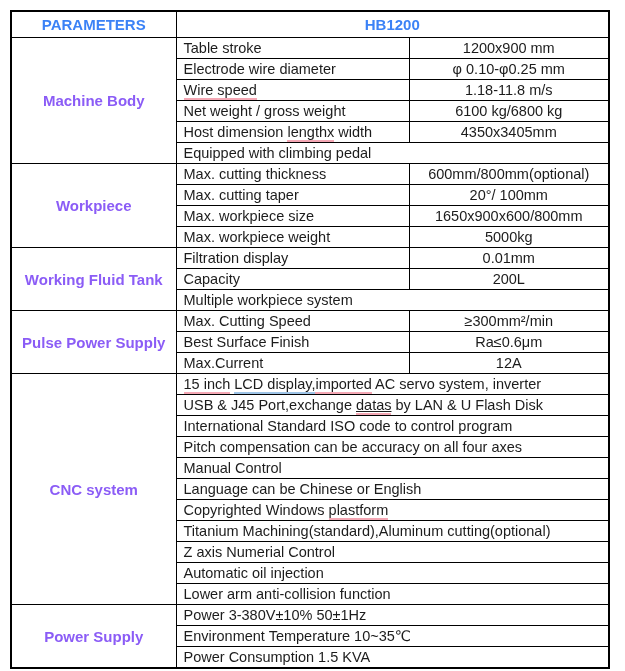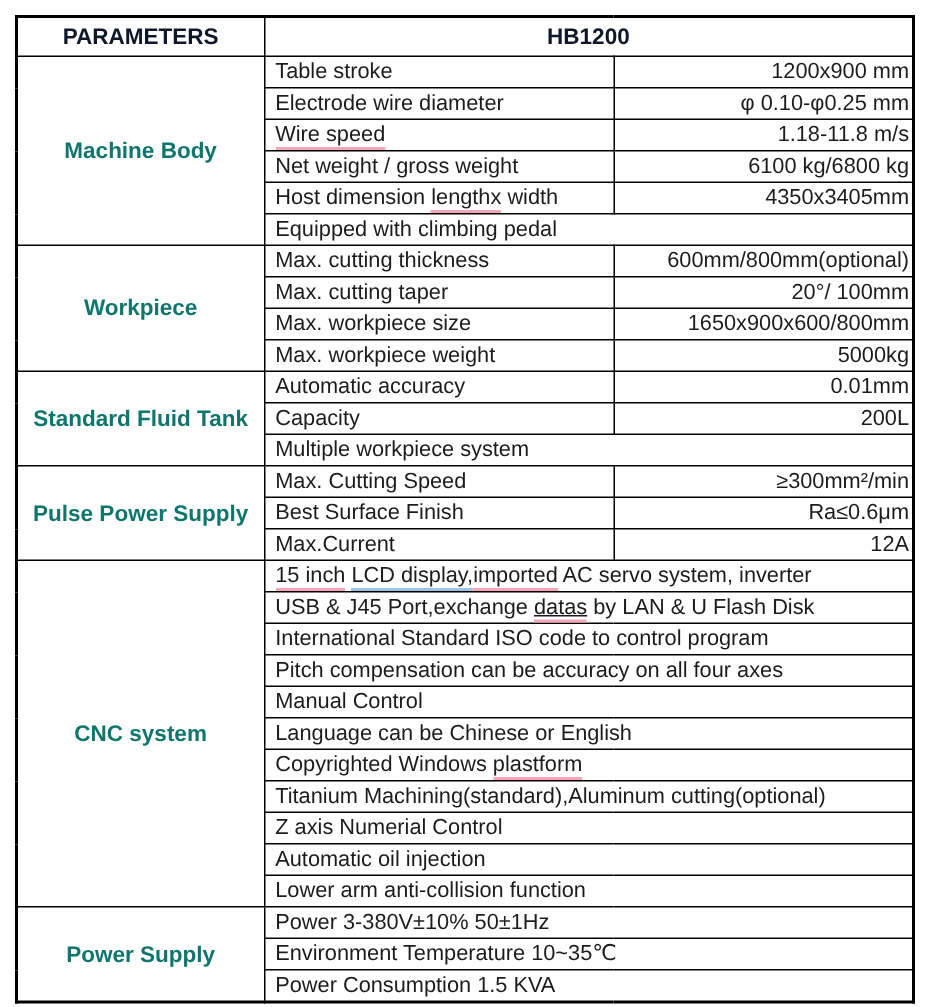--- a/index.html
+++ b/index.html
@@ -26,41 +26,41 @@
   }
   table.spec th, table.spec td {
     border: 1px solid #000000;
     overflow: hidden;
     white-space: nowrap;
   }
   table.spec thead th {
     height: 23px;
     font-weight: bold;
     font-size: 15px;
-    color: #0f172a;
+    color: #3b82f6;
     text-align: center;
     vertical-align: middle;
   }
   table.spec tbody td {
     height: 20px;
     vertical-align: middle;
   }
   td.group {
     font-weight: bold;
     font-size: 15px;
-    color: #0f766e;
+    color: #8b5cf6;
     text-align: center;
     padding: 0 2px;
   }
   td.param {
     text-align: left;
     padding: 0 4px 0 7px;
   }
   td.value {
-    text-align: right;
+    text-align: center;
     padding: 0 2px;
   }
   .mark {
     border-bottom: 3px solid transparent;
     padding-bottom: 0px;
   }
 </style>
 </head>
 <body>
 
@@ -113,22 +113,22 @@
         </tr>
         <tr>
           <td class="param">Max. workpiece size</td>
           <td class="value">1650x900x600/800mm</td>
         </tr>
         <tr>
           <td class="param">Max. workpiece weight</td>
           <td class="value">5000kg</td>
         </tr>
         <tr>
-          <td class="group" rowspan="3">Standard Fluid Tank</td>
-          <td class="param">Automatic accuracy</td>
+          <td class="group" rowspan="3">Working Fluid Tank</td>
+          <td class="param">Filtration display</td>
           <td class="value">0.01mm</td>
         </tr>
         <tr>
           <td class="param">Capacity</td>
           <td class="value">200L</td>
         </tr>
         <tr>
           <td class="param" colspan="2">Multiple workpiece system</td>
         </tr>
         <tr>

